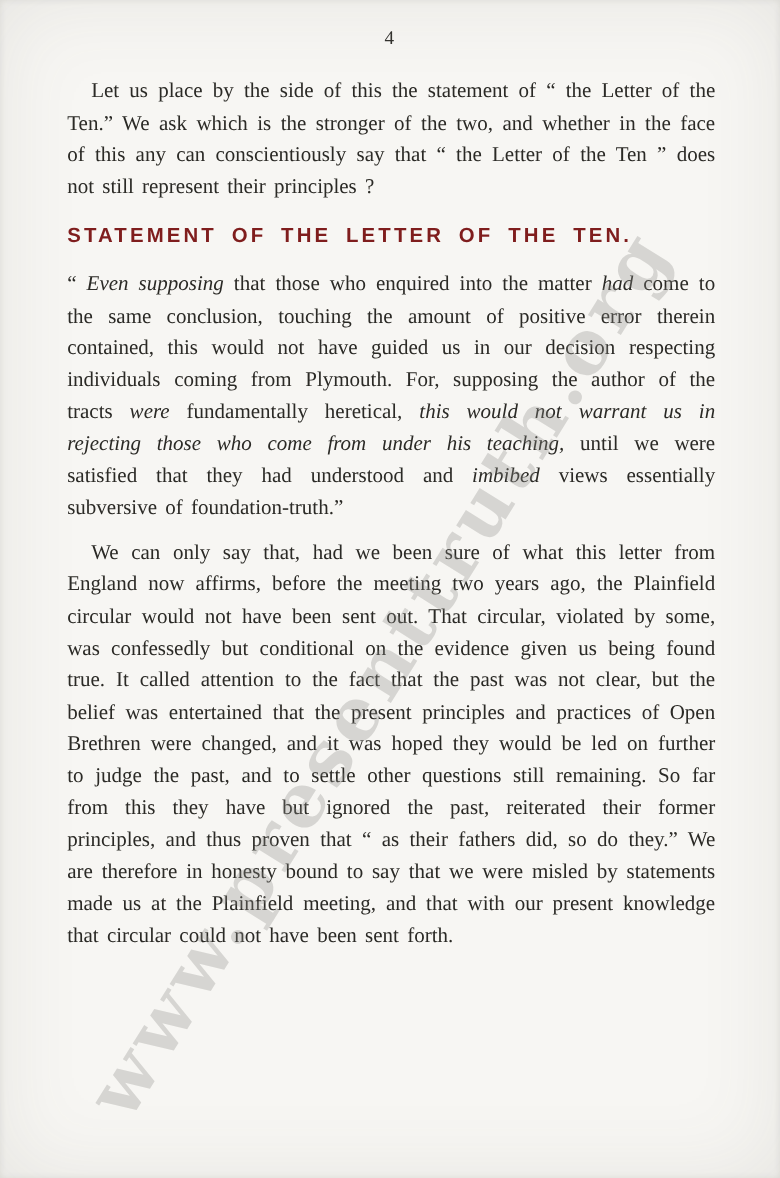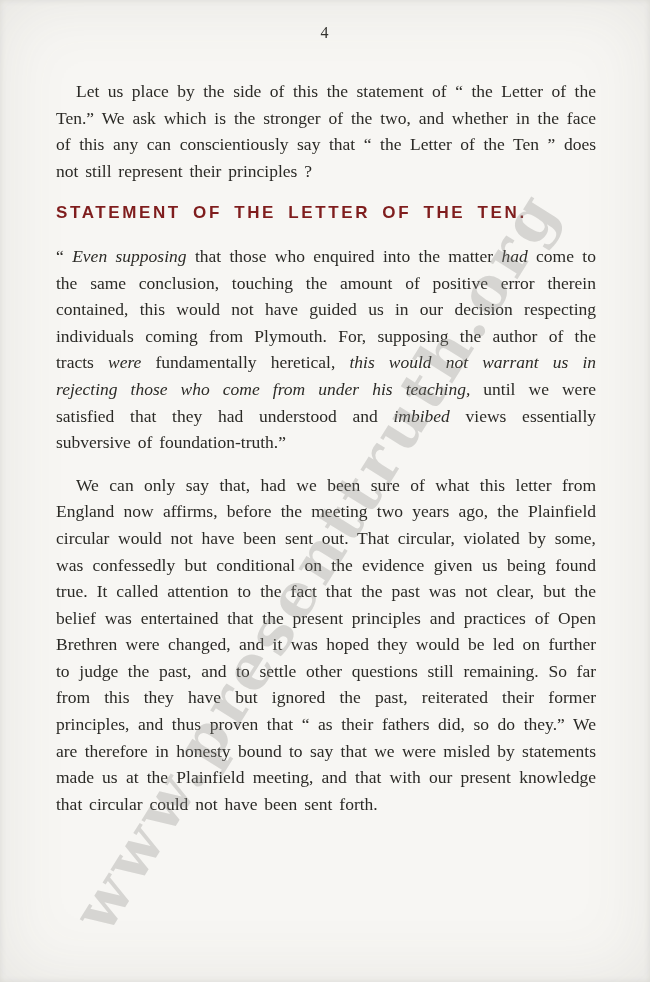--- a/index.html
+++ b/index.html
@@ -28,21 +28,21 @@
     position: absolute;
     left: 56px;
     right: 54px;
     top: 62px;
     text-align: justify;
     font-size: 17.5px;
     line-height: 26.6px;
     word-spacing: 2.5px;
   }
   p {
-    margin: 16px 0 11px 0;
+    margin: 0 0 11px 0;
   }
   p.indent {
     text-indent: 20px;
   }
   h2.section-heading {
     font-family: "Liberation Sans", sans-serif;
     font-weight: 700;
     font-size: 17px;
     letter-spacing: 2.6px;
     word-spacing: 5px;

